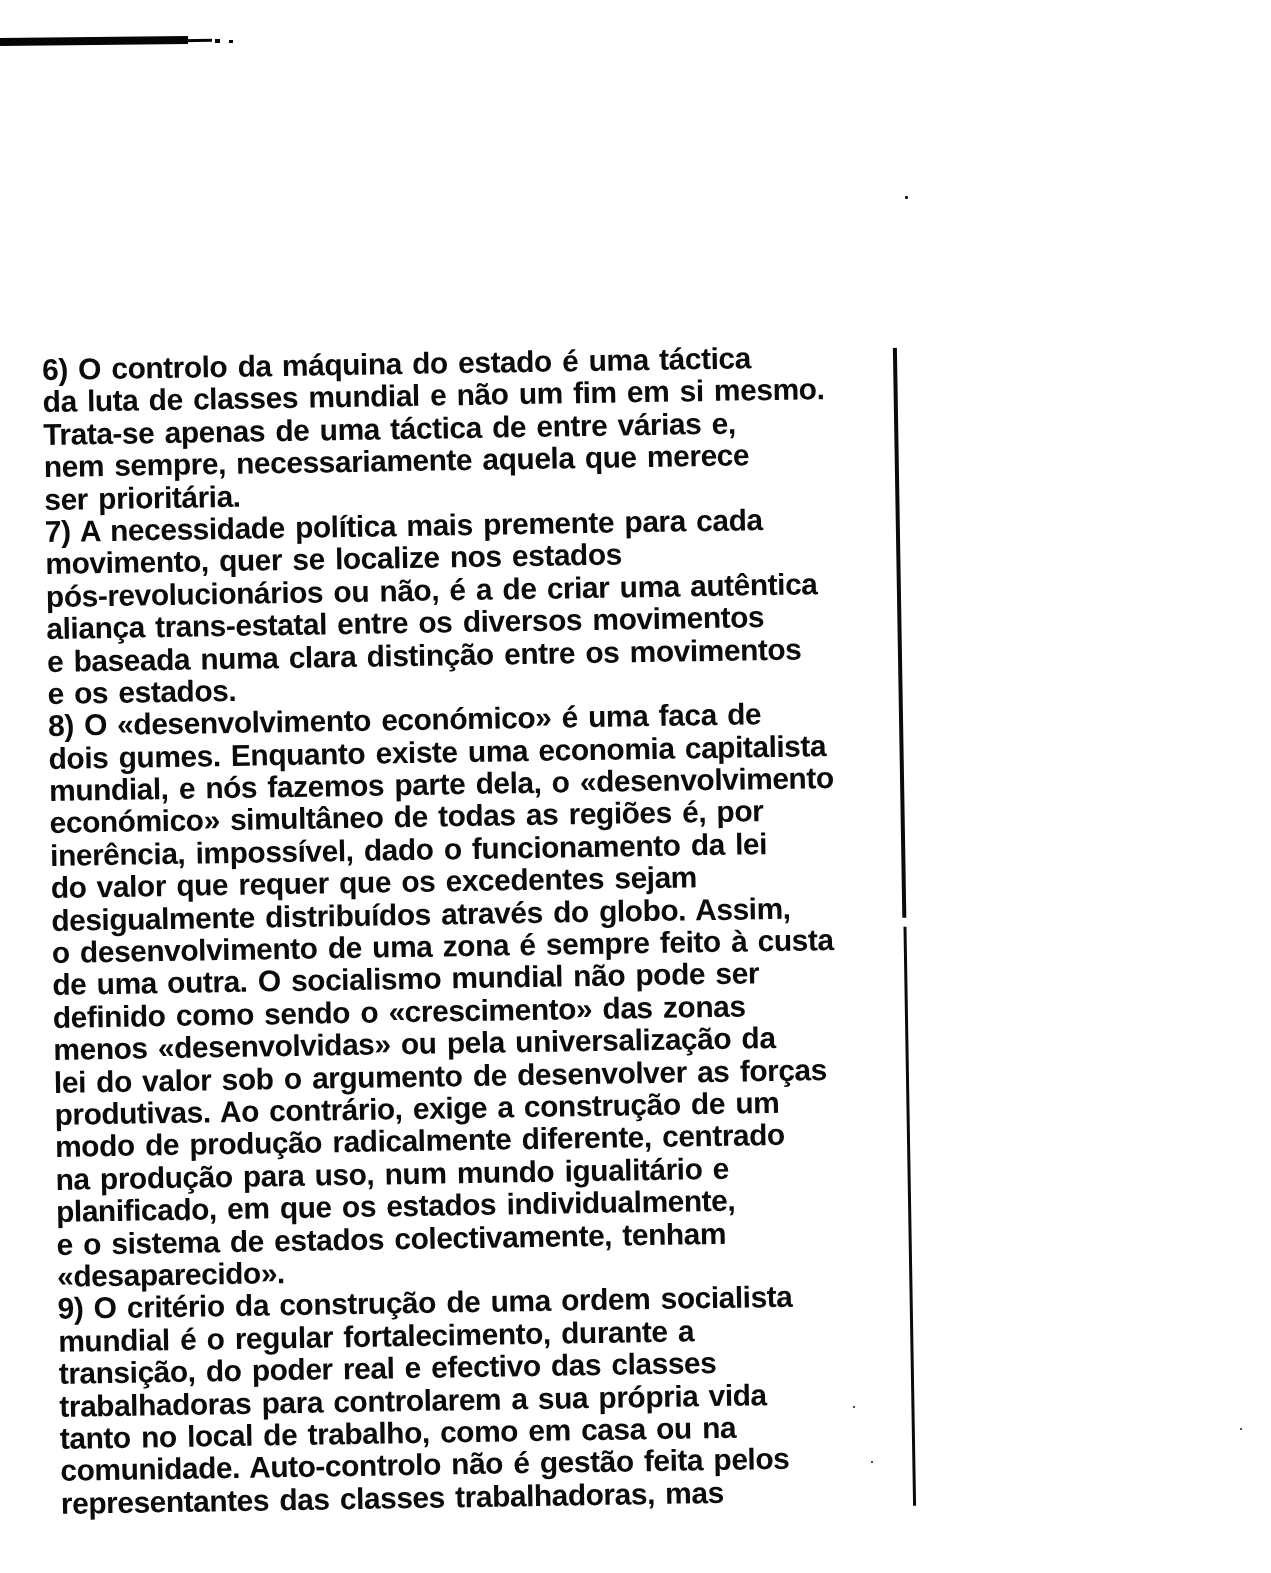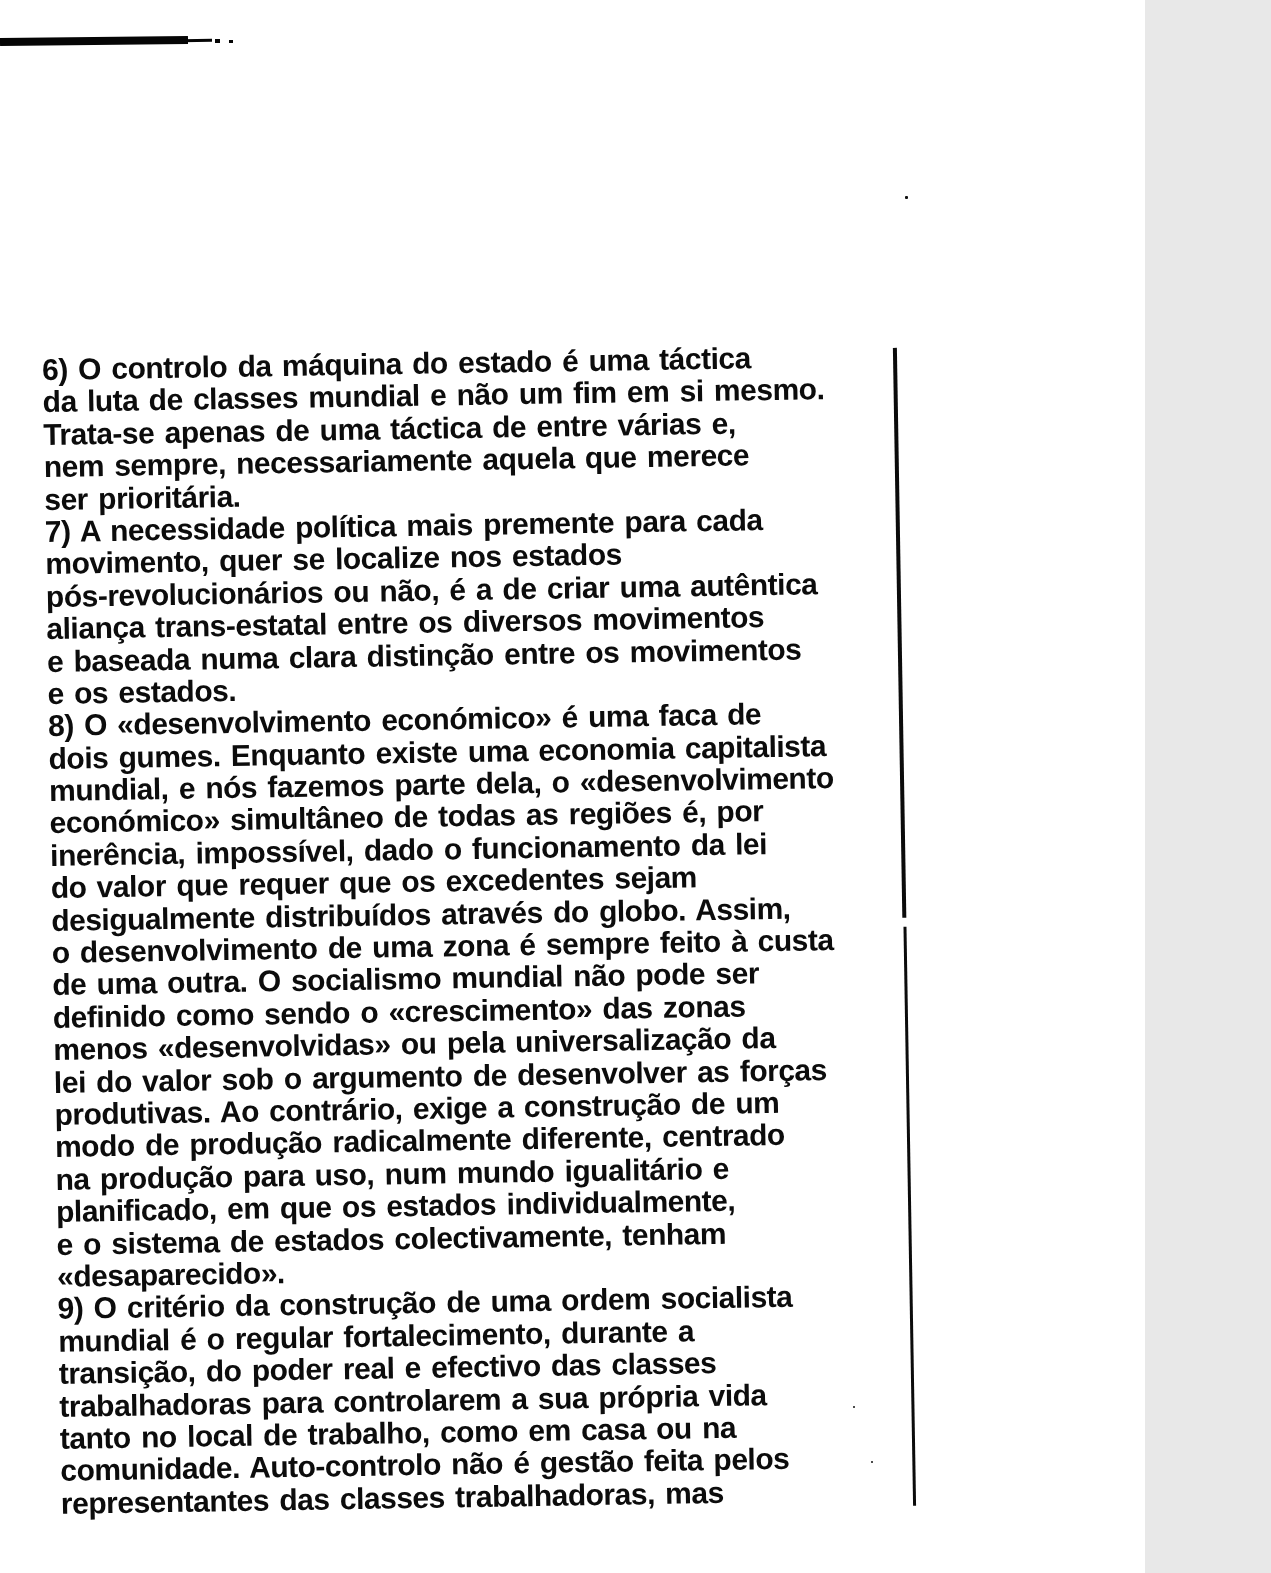--- a/index.html
+++ b/index.html
@@ -2,21 +2,21 @@
 <html><head>
 <meta charset="utf-8">
 <style>
   html, body {
     margin: 0;
     padding: 0;
     background: #e8e8e8;
   }
   .page {
     position: relative;
-    width: 1145px;
+    width: 1271px;
     height: 1573px;
     background: #ffffff;
     overflow: hidden;
     font-family: "Liberation Sans", sans-serif;
   }
   
   .content {
     position: absolute;
     left: 0; top: 0;
     width: 1271px; height: 1573px;

